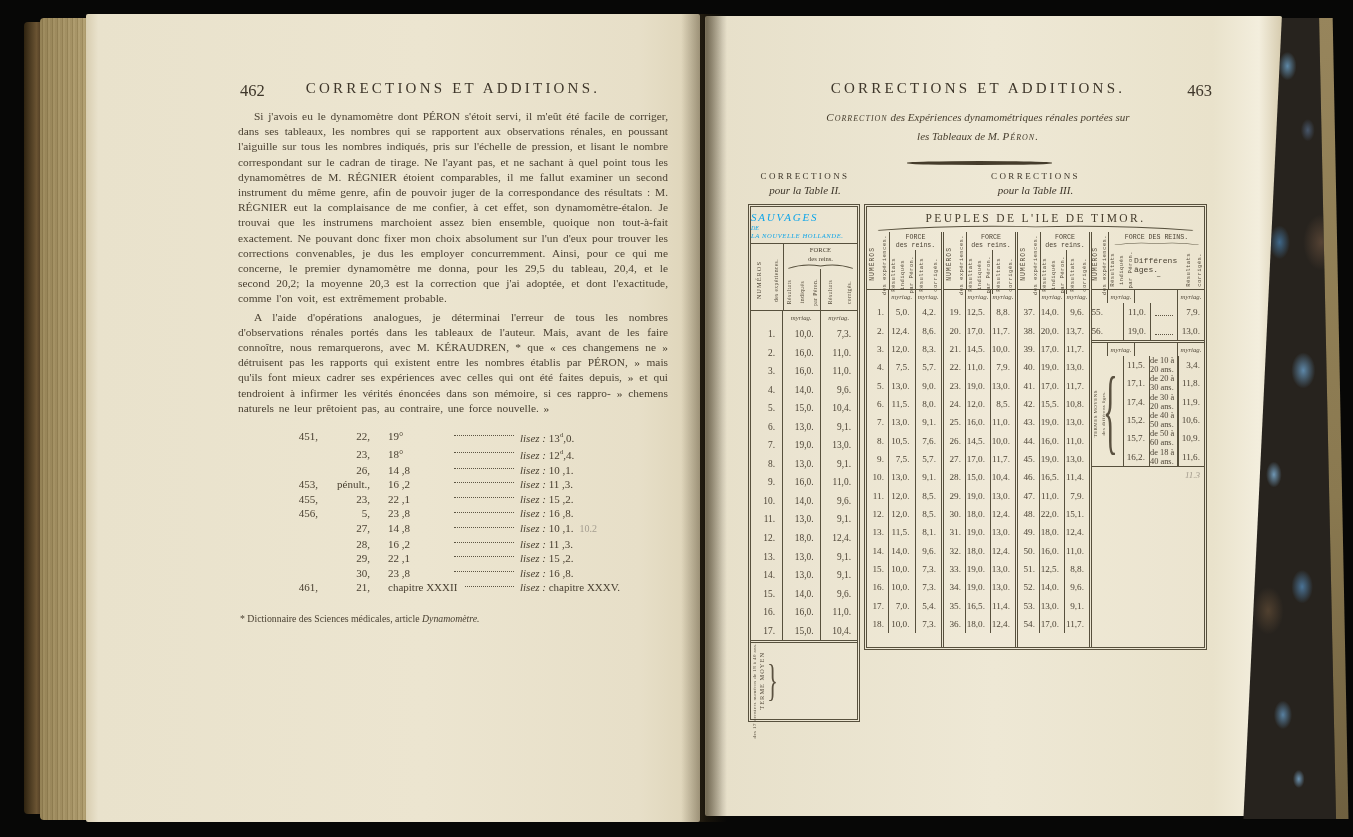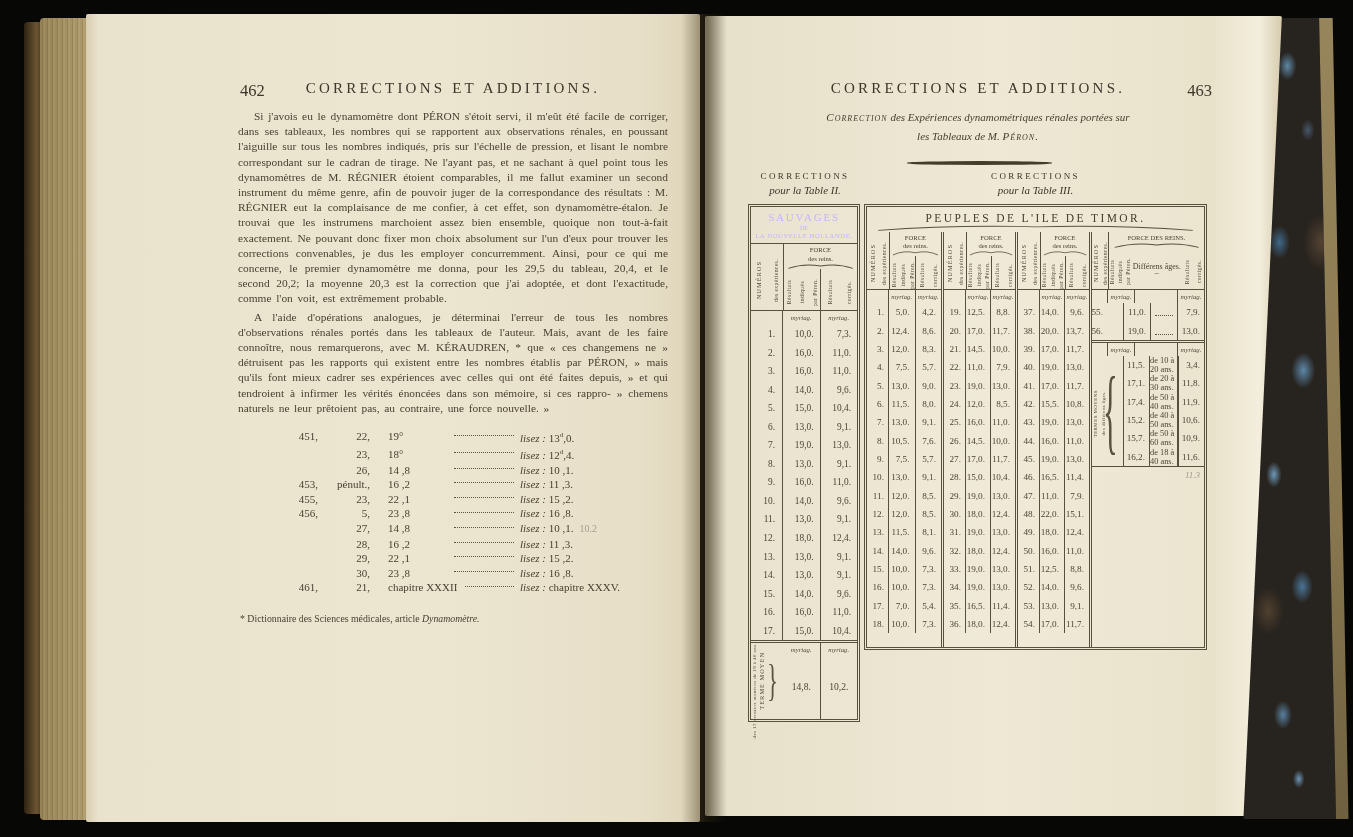--- a/index.html
+++ b/index.html
@@ -75,21 +75,21 @@
       color:#544b3b;text-align:center;white-space:nowrap;margin:auto;}
   .vt.big{font-size:6.4px;letter-spacing:1px;}
   .bracesvg{display:block;width:92%;height:6px;margin:0 auto;}
   .unit-txt{font-style:italic;font-size:6.8px;color:#554c3c;}
   .trow{display:flex;align-items:center;color:var(--tink);}
   .num-cell,.val-cell{height:100%;display:flex;align-items:center;justify-content:flex-end;box-sizing:border-box;}
 
   
   #t2{position:absolute;left:748px;top:204px;width:112px;height:518px;border:3px double var(--rule);
       box-sizing:border-box;display:flex;flex-direction:column;background:rgba(255,250,235,.12);}
-  .t2-title{text-align:center;padding:4px 0 3px;border-bottom:1px solid var(--rule);line-height:1.25;color:#c4b5fd;}
+  .t2-title{text-align:left;padding:4px 0 3px;border-bottom:1px solid var(--rule);line-height:1.25;color:#0ea5e9;font-style:italic;}
   .t2-t1{font-size:11px;letter-spacing:1.8px;display:block;}
   .t2-t2{font-size:6px;display:block;}
   .t2-t3{font-size:6.6px;letter-spacing:.6px;display:block;}
   .t2-head{display:flex;height:66px;border-bottom:1px solid var(--rule);}
   .t2-hnum{width:32px;border-right:1px solid var(--rule);}
   .t2-hforce{flex:1;display:flex;flex-direction:column;}
   .force-cap{text-align:center;font-size:6.6px;line-height:1.25;padding-top:2px;color:#4c4334;}
   .t2-hcols{flex:1;display:flex;}
   .t2-hcols .hcell{flex:1;}
   .t2-hcols .hcell + .hcell{border-left:1px solid var(--rule);}
@@ -114,21 +114,21 @@
   
   #t3{position:absolute;left:864px;top:204px;width:343px;height:446px;border:3px double var(--rule);
       box-sizing:border-box;display:flex;flex-direction:column;background:rgba(255,250,235,.12);}
   .t3-title{text-align:center;font-size:11.5px;letter-spacing:2.4px;padding:5px 0 0;color:#453c2c;}
   .t3-bracewrap{height:8px;padding:0 8px;}
   .t3-main{flex:1;display:flex;}
   .t3g{display:flex;flex-direction:column;box-sizing:border-box;}
   .t3g.gA{width:74px;}
   .t3g.g4{flex:1;}
   .t3g + .t3g{border-left:3px double var(--rule);}
-  .g-head{height:57px;display:flex;border-bottom:1px solid var(--rule);}
+  .g-head{height:57px;display:flex;border-bottom:1px solid var(--rule);font-family:Liberation Mono, monospace;}
   .g-hnum{width:22px;border-right:1px solid var(--rule);}
   .g4 .g-hnum{width:16px;}
   .g-hforce{flex:1;display:flex;flex-direction:column;}
   .g-hcols{flex:1;display:flex;}
   .g-hcols .hcell{flex:1;}
   .g-hcols .hcell + .hcell{border-left:1px solid var(--rule);}
   .g-hcols .hages{flex:2.4;display:flex;flex-direction:column;align-items:center;justify-content:center;
       font-size:8px;color:#4c4334;}
   .hages .dash{font-size:8px;line-height:4px;}
   .g-units{height:13px;display:flex;align-items:center;}
@@ -417,30 +417,20 @@
         <span class="val-cell">15,0.</span>
         <span class="val-cell">10,4.</span>
       </div>
     </div>
   <div class="t2-footer">
     <div class="t2-flabel">
       <span class="vt" style="font-size:5px;">des 17 derniers numéros de 18 à 40 ans.</span>
       <span class="vt big">TERME MOYEN</span>
       <span class="bracechar">}</span>
     </div>
-    <div class="t2-fcols">
-      <div class="fcell">
-        <span class="fu unit-txt">myriag.</span>
-        <span class="fval">14,8.</span>
-      </div>
-      <div class="fcell">
-        <span class="fu unit-txt">myriag.</span>
-        <span class="fval">10,2.</span>
-      </div>
-    </div>
   </div>
 </div>
 
 <div id="t3">
   <div class="t3-title">PEUPLES DE L'ILE DE TIMOR.</div>
   <div class="t3-bracewrap">
     <svg class="bracesvg" style="width:100%;height:7px;" viewBox="0 0 100 10" preserveAspectRatio="none">
       <path d="M1 9 Q 25 1 50 4 Q 75 1 99 9" stroke="#57503d" fill="none" stroke-width="1.2"></path>
     </svg>
   </div>
@@ -917,21 +907,21 @@
             </div>
             <div class="trow g4row agerow">
               <span class="num-cell"></span>
               <span class="val-cell v4">17,1.</span>
               <span class="ages-cell">de 20 à 30 ans.</span>
               <span class="val-cell v4">11,8.</span>
             </div>
             <div class="trow g4row agerow">
               <span class="num-cell"></span>
               <span class="val-cell v4">17,4.</span>
-              <span class="ages-cell">de 50 à 40 ans.</span>
+              <span class="ages-cell">de 30 à 20 ans.</span>
               <span class="val-cell v4">11,9.</span>
             </div>
             <div class="trow g4row agerow">
               <span class="num-cell"></span>
               <span class="val-cell v4">15,2.</span>
               <span class="ages-cell">de 40 à 50 ans.</span>
               <span class="val-cell v4">10,6.</span>
             </div>
             <div class="trow g4row agerow">
               <span class="num-cell"></span>

